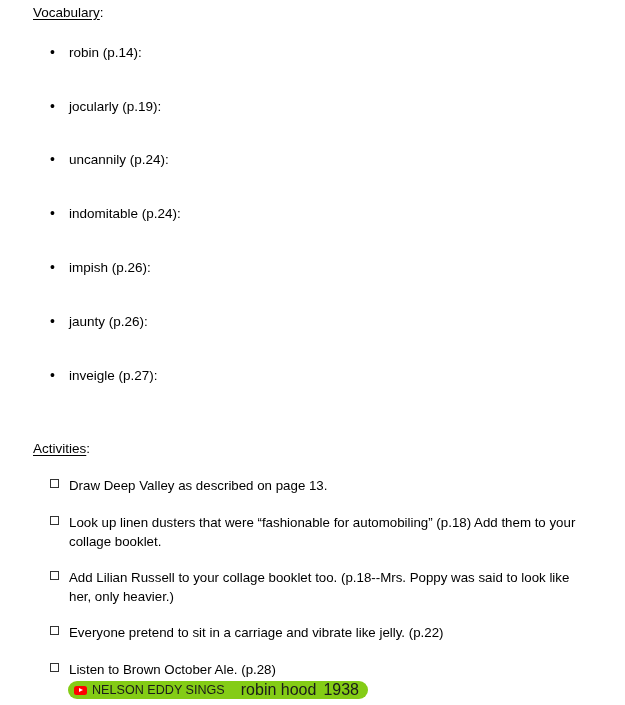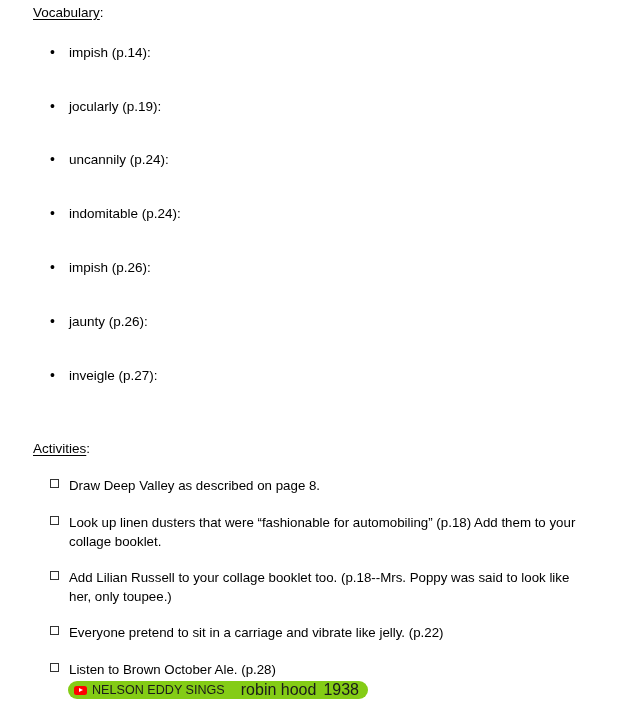--- a/index.html
+++ b/index.html
@@ -139,43 +139,43 @@
   .yt-small { font-size: 16px; }
 </style>
 </head>
 <body>
 
 <div class="page">
 
   <div class="section-head" id="vocab-head"><span class="u">Vocabulary</span><span>:</span></div>
 
   <ul class="vocab-list">
-    <li class="vocab-item" style="top:45px">impish (p.14):</li>
+    <li class="vocab-item" style="top:45px">robin (p.14):</li>
     <li class="vocab-item" style="top:99px">jocularly (p.19):</li>
     <li class="vocab-item" style="top:152px">uncannily (p.24):</li>
     <li class="vocab-item" style="top:206px">indomitable (p.24):</li>
     <li class="vocab-item" style="top:260px">impish (p.26):</li>
     <li class="vocab-item" style="top:314px">jaunty (p.26):</li>
     <li class="vocab-item" style="top:368px">inveigle (p.27):</li>
   </ul>
 
   <div class="section-head" id="activities-head"><span class="u">Activities</span><span>:</span></div>
 
   <ul class="act-list">
     <li class="act-item" style="top:476px">
       <span class="box"></span>
-      <span>Draw Deep Valley as described on page 8.</span>
+      <span>Draw Deep Valley as described on page 13.</span>
     </li>
     <li class="act-item" style="top:513px">
       <span class="box"></span>
       <span>Look up linen dusters that were “fashionable for automobiling” (p.18) Add them to your collage booklet.</span>
     </li>
     <li class="act-item" style="top:568px">
       <span class="box"></span>
-      <span>Add Lilian Russell to your collage booklet too. (p.18--Mrs. Poppy was said to look like her, only toupee.)</span>
+      <span>Add Lilian Russell to your collage booklet too. (p.18--Mrs. Poppy was said to look like her, only heavier.)</span>
     </li>
     <li class="act-item" style="top:623px">
       <span class="box"></span>
       <span>Everyone pretend to sit in a carriage and vibrate like jelly. (p.22)</span>
     </li>
     <li class="act-item" style="top:660px">
       <span class="box"></span>
       <span>Listen to Brown October Ale. (p.28)</span>
     </li>
   </ul>

